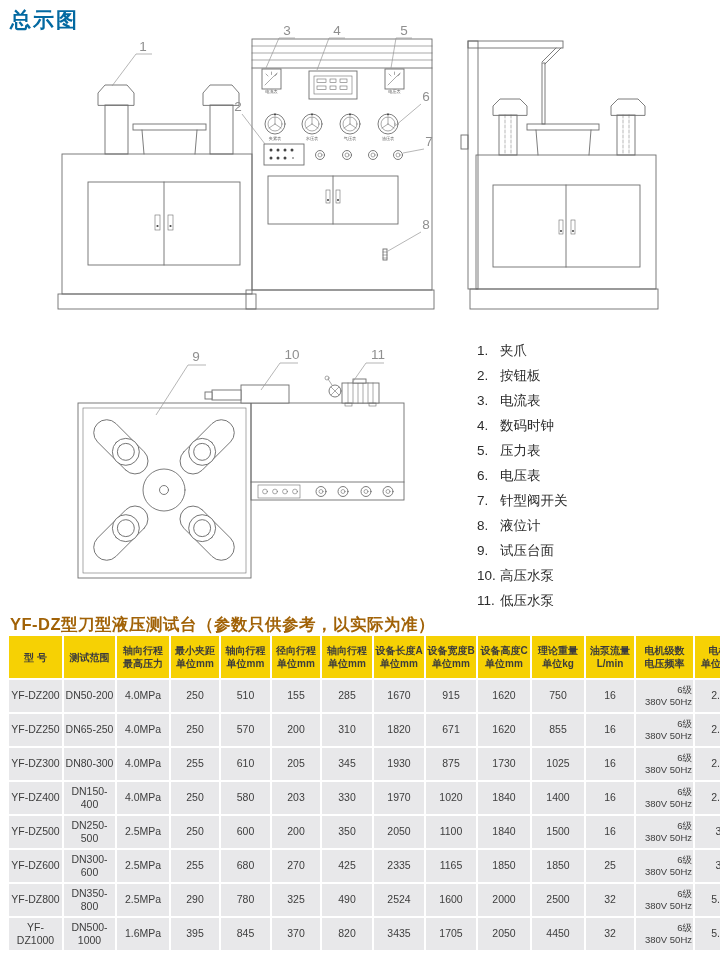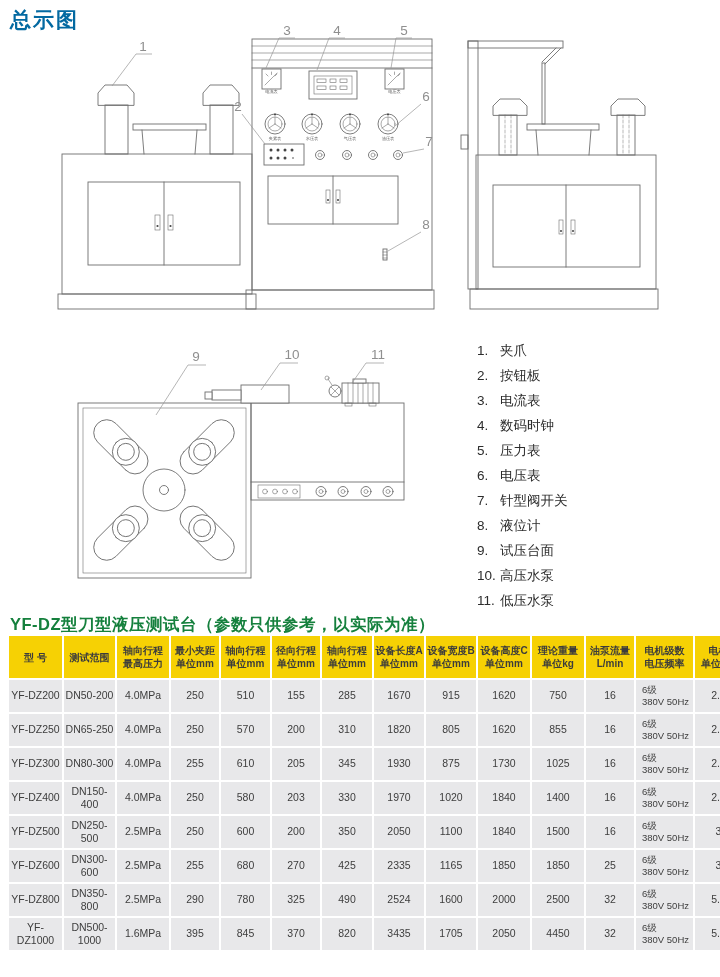--- a/index.html
+++ b/index.html
@@ -24,31 +24,31 @@
                  font-family:"Liberation Sans",sans-serif; }
   svg .dot { fill:#444; stroke:none; }
 
   .legend { position:absolute; left:477px; top:344px; margin:0; padding:0; list-style:none; }
   .legend li { display:flex; align-items:baseline; margin-bottom:11px; font-size:13.5px;
                color:#2c2c2c; line-height:14px; }
   .legend .num { min-width:20px; }
   .legend .lab { margin-left:3px;text-align:center; }
 
   .caption { position:absolute; left:10px; top:614px; font-size:16.5px; font-weight:600;
-             color:#15803d; letter-spacing:0.5px; }
+             color:#a16207; letter-spacing:0.5px; }
 
   .spec-wrap { position:absolute; left:7px; top:634px; width:707px; }
   table.spec { width:707px; table-layout:fixed; border-collapse:separate; border-spacing:2px;
                background:#fff; }
   table.spec th { background:#F6D104; color:#3c3c3c; font-size:10px; font-weight:bold;
                   height:42px; text-align:center; vertical-align:middle; padding:0 1px;
                   line-height:1.3; }
   table.spec td { background:#E8E8EA; color:#3d3d3d; font-size:10.5px; height:32px;
                   text-align:center; vertical-align:middle; padding:0 1px; line-height:1.25; }
-  table.spec td.motor-col { text-align:left; padding-left:6px; font-size:9.5px; }
+  table.spec td.motor-col { text-align:right; padding-left:6px; font-size:9.5px; }
 </style>
 </head>
 <body>
 
 <div class="page">
 
   <h1 class="title">总示图</h1>
 
   <svg id="mainDrawing" class="drawing" width="720" height="300" viewBox="0 0 720 300">
 
@@ -470,21 +470,21 @@
           </tr>
           <tr>
             <td>YF-DZ250</td>
             <td>DN65-250</td>
             <td>4.0MPa</td>
             <td>250</td>
             <td>570</td>
             <td>200</td>
             <td>310</td>
             <td>1820</td>
-            <td>805</td>
+            <td>671</td>
             <td>1620</td>
             <td>855</td>
             <td>16</td>
             <td class="motor-col">
               <div>6级</div>
               <div>380V 50Hz</div>
             </td>
             <td>2.2</td>
           </tr>
           <tr>

